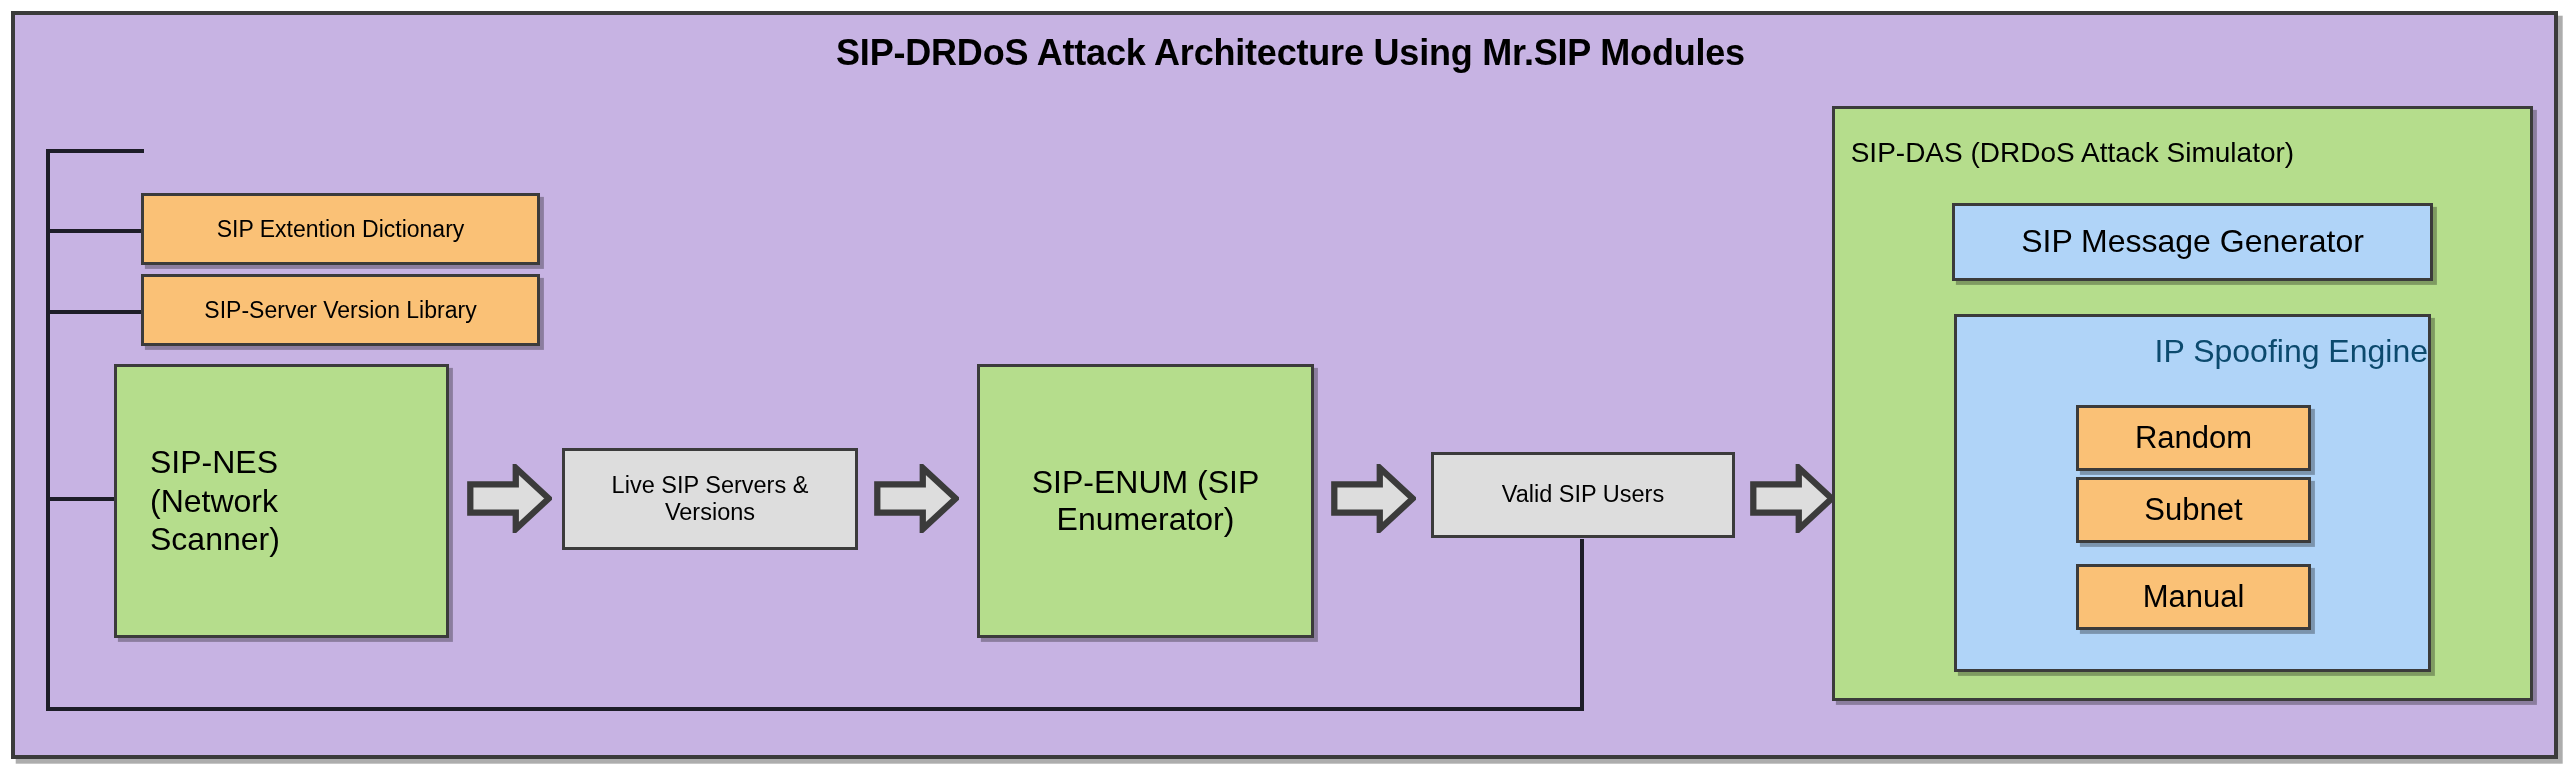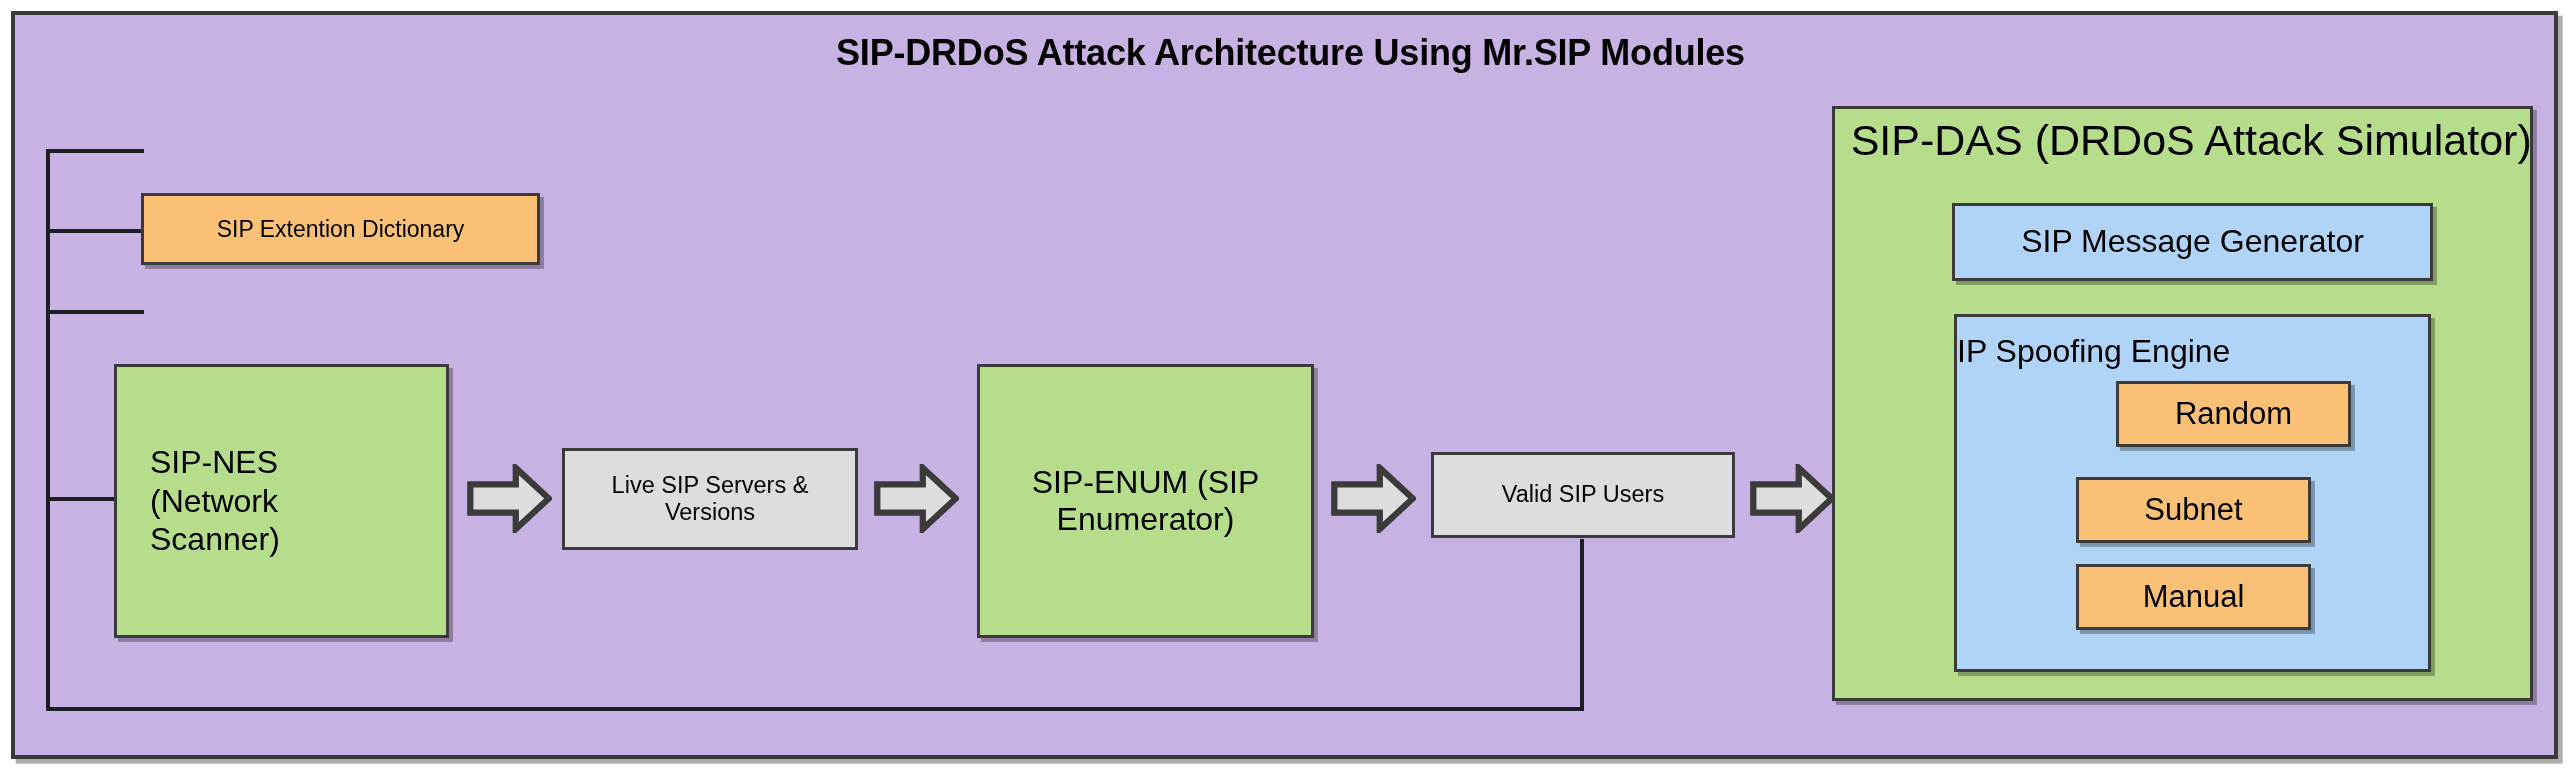--- a/index.html
+++ b/index.html
@@ -108,22 +108,22 @@
     width: 701px;
     height: 595px;
     background: #b5dd8c;
     border: 3.9px solid #3b3b3b;
     box-sizing: border-box;
     box-shadow: 3.9px 3.9px 0 rgba(0,0,0,0.30);
   }
   .das-title {
     position: absolute;
     left: 15.7px;
-    top: 7px;
-    font-size: 43px;
+    top: 28px;
+    font-size: 28px;
     color: #000;
     white-space: nowrap;
   }
   .msg-gen {
     position: absolute;
     left: 117px;
     top: 94px;
     width: 481px;
     height: 78px;
     font-size: 32px;
@@ -138,23 +138,23 @@
     background: #b0d4f8;
     border: 3.9px solid #3b3b3b;
     box-sizing: border-box;
     box-shadow: 3.9px 3.9px 0 rgba(0,0,0,0.30);
   }
   .spoof-title {
     position: absolute;
     left: 0;
     top: 15.7px;
     width: 100%;
-    text-align: left;
-    font-size: 32px;
-    color: #000000;
+    text-align: right;
+    font-size: 32px;
+    color: #0c4a6e;
   }
   .spoof-opt {
     position: absolute;
     left: 119px;
     width: 235px;
     height: 66px;
     font-size: 31px;
     justify-content: center;
   }
 
@@ -195,20 +195,23 @@
 
   <div class="line h-line" style="left:46px; top:707px; width:1537px;"></div>
 
   <div class="line v-line" style="left:1580px; top:539px; height:172px;"></div>
 
 
   <div class="node node-orange dict-box" style="left:141px; top:193px; width:399px; height:72px;">
     <span class="center-txt">SIP Extention Dictionary</span>
   </div>
 
+  <div class="node node-orange dict-box" style="left:141px; top:274px; width:399px; height:72px;">
+    <span class="center-txt">SIP-Server Version Library</span>
+  </div>
 
   <div class="node node-green sip-nes" style="left:114px; top:364px; width:335px; height:274px;">
     <span class="left-txt">
       <span>SIP-NES</span><br>
       <span>(Network</span><br>
       <span>Scanner)</span>
     </span>
   </div>
 
   <svg class="blk-arrow" style="left:467px; top:464px;" viewBox="0 0 108 88">
@@ -249,21 +252,21 @@
 
     <div class="das-title">SIP-DAS (DRDoS Attack Simulator)</div>
 
     <div class="node node-blue msg-gen">
       <span class="center-txt">SIP Message Generator</span>
     </div>
 
     <div class="spoof-engine">
       <div class="spoof-title">IP Spoofing Engine</div>
 
-      <div class="node node-orange spoof-opt" style="top:64px;margin-left:40px;">
+      <div class="node node-orange spoof-opt" style="top:88px;">
         <span class="center-txt">Random</span>
       </div>
 
       <div class="node node-orange spoof-opt" style="top:247px;">
         <span class="center-txt">Manual</span>
       </div>
 
       <div class="node node-orange spoof-opt" style="top:160px;">
         <span class="center-txt">Subnet</span>
       </div>

